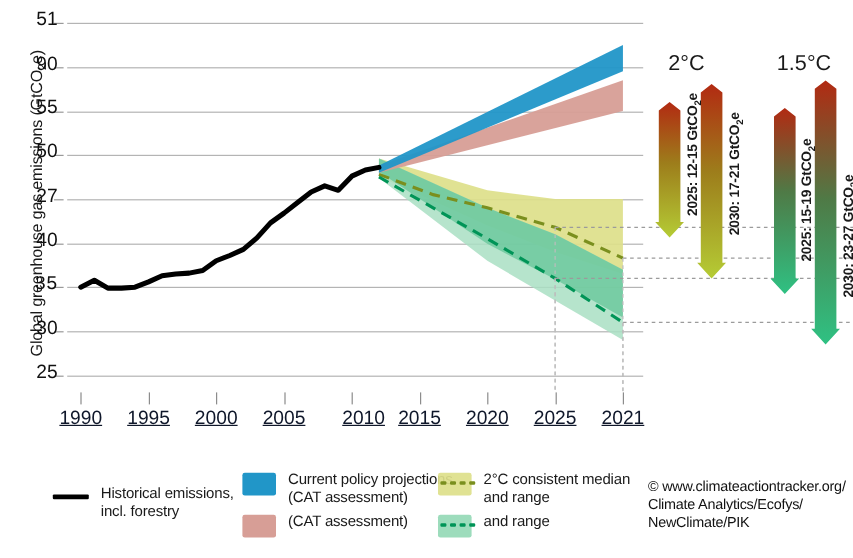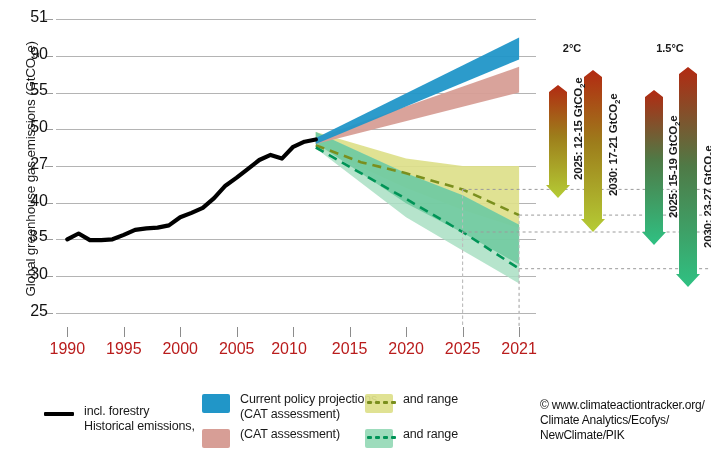--- a/index.html
+++ b/index.html
@@ -32,33 +32,33 @@
   .gridline{position:absolute;left:0;width:100%;height:1px;background:#b4b4b4;}
   .ylab{
     position:absolute;left:-46px;width:38px;text-align:right;
     font-size:16px;color:#111;
   }
   .ytick{position:absolute;left:-11px;width:8px;height:1px;background:#9a9a9a;}
 
   .xtick{position:absolute;top:319px;width:1px;height:10px;background:#8c8c8c;}
   .xlab{
     position:absolute;top:332px;width:60px;margin-left:-30px;
-    text-align:center;font-size:16px;color:#b91c1c;
+    text-align:center;font-size:16px;color:#0f172a;text-decoration:underline;
   }
 
   .svgwrap{position:absolute;inset:0;overflow:visible;}
 
   
   .gaps{position:absolute;left:536px;top:0;width:175px;height:330px;}
   .gaps-title{
     position:absolute;top:4px;left:0;width:175px;text-align:center;
     font-size:15.5px;font-weight:bold;letter-spacing:-0.2px;
   }
   .gap-head{
-    position:absolute;font-size:11px;font-weight:bold;text-align:center;width:60px;
+    position:absolute;font-size:18px;font-weight:normal;text-align:center;width:60px;
   }
   .arrow-label{
     position:absolute;
     transform-origin:left top;
     transform:rotate(-90deg);
     white-space:nowrap;
     font-size:11.5px;
     font-weight:bold;
     letter-spacing:-0.2px;
   }
@@ -118,21 +118,21 @@
     <div id="xaxis">
         <div class="xtick" style="left: 11.3px;"></div>
         <div class="xlab" style="left: 11.3px;">1990</div>
         <div class="xtick" style="left: 67.8px;"></div>
         <div class="xlab" style="left: 67.8px;">1995</div>
         <div class="xtick" style="left: 124.2px;"></div>
         <div class="xlab" style="left: 124.2px;">2000</div>
         <div class="xtick" style="left: 180.7px;"></div>
         <div class="xlab" style="left: 180.7px; text-align: center;">2005</div>
         <div class="xtick" style="left: 237.2px;"></div>
-        <div class="xlab" style="left: 233px;">2010</div>
+        <div class="xlab" style="left: 247px;">2010</div>
         <div class="xtick" style="left: 293.6px;"></div>
         <div class="xlab" style="left: 293.6px;">2015</div>
         <div class="xtick" style="left: 350.1px;"></div>
         <div class="xlab" style="left: 350.1px;">2020</div>
         <div class="xtick" style="left: 406.6px;"></div>
         <div class="xlab" style="left: 406.6px;">2025</div>
         <div class="xtick" style="left: 463.1px;"></div>
         <div class="xlab" style="left: 463.1px;">2021</div>
       </div>
 
@@ -207,22 +207,22 @@
     <div class="arrow-label" style="left:131px;top:218px;"><span>2025: 15-19 GtCO</span><sub>2</sub><span>e</span></div>
 
     <div class="arrow-label" style="left:166px;top:248px;"><span>2030: 23-27 GtCO</span><sub>2</sub><span>e</span></div>
   </div>
 
   <div class="legend">
 
     <div class="lg-item" style="left:44px;top:20px;">
       <div class="lg-sw line" style="left:0;top:6px;"></div>
       <div class="lg-text" style="left:40px;top:-2px;width:130px;">
+        <div>Historical emissions,</div>
         <div>incl. forestry</div>
-        <div>Historical emissions,</div>
       </div>
     </div>
 
     <div class="lg-item" style="left:202px;top:8px;">
       <div class="lg-sw box" id="sw-blue" style="background: rgb(33, 150, 200);"></div>
       <div class="lg-text" style="left:38px;top:-2px;width:145px;">
         <div>Current policy projections</div>
         <div>(CAT assessment)</div>
       </div>
     </div>
@@ -236,20 +236,21 @@
 
     <div class="lg-item" style="left:365px;top:8px;">
       <div class="lg-sw box" id="sw-2c" style="background: rgb(221, 224, 138); opacity: 0.92;"></div>
       <div class="dashrow" id="dash-2c" style="left:2px;top:7px;">
           <i style="background: rgb(122, 143, 30);"></i>
           <i style="background: rgb(122, 143, 30);"></i>
           <i style="background: rgb(122, 143, 30);"></i>
           <i style="background: rgb(122, 143, 30);"></i>
         </div>
       <div class="lg-text" style="left:38px;top:-2px;width:150px;">
+        <div>2°C consistent median</div>
         <div>and range</div>
       </div>
     </div>
 
     <div class="lg-item" style="left:365px;top:43px;">
       <div class="lg-sw box" id="sw-15c" style="background: rgb(157, 220, 188);"></div>
       <div class="dashrow" id="dash-15c" style="left:2px;top:7px;">
           <i style="background: rgb(0, 148, 87);"></i>
           <i style="background: rgb(0, 148, 87);"></i>
           <i style="background: rgb(0, 148, 87);"></i>

